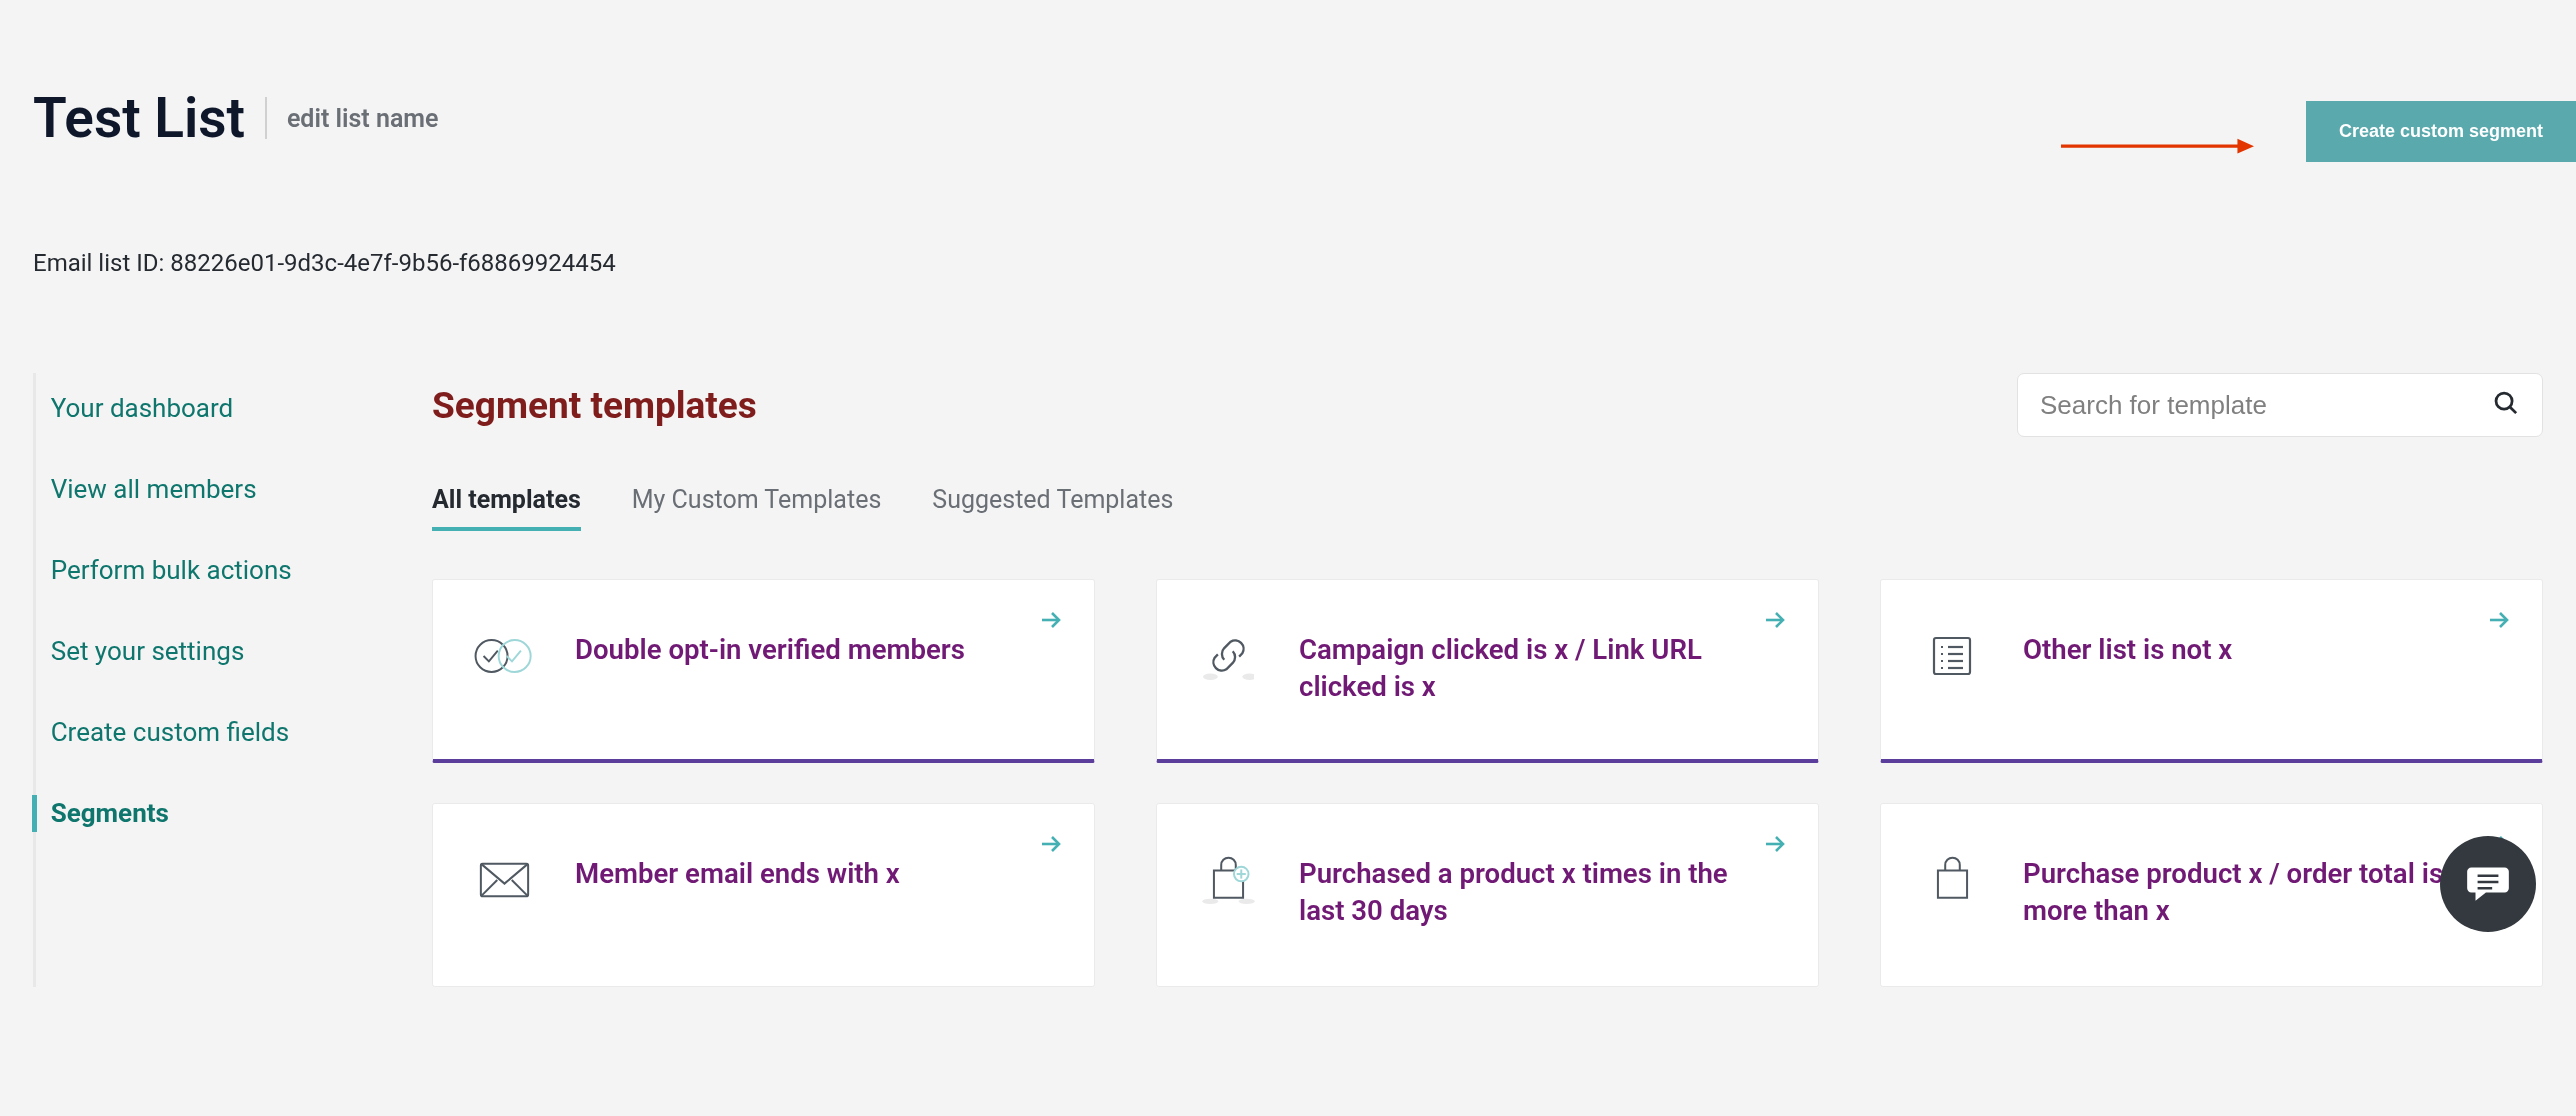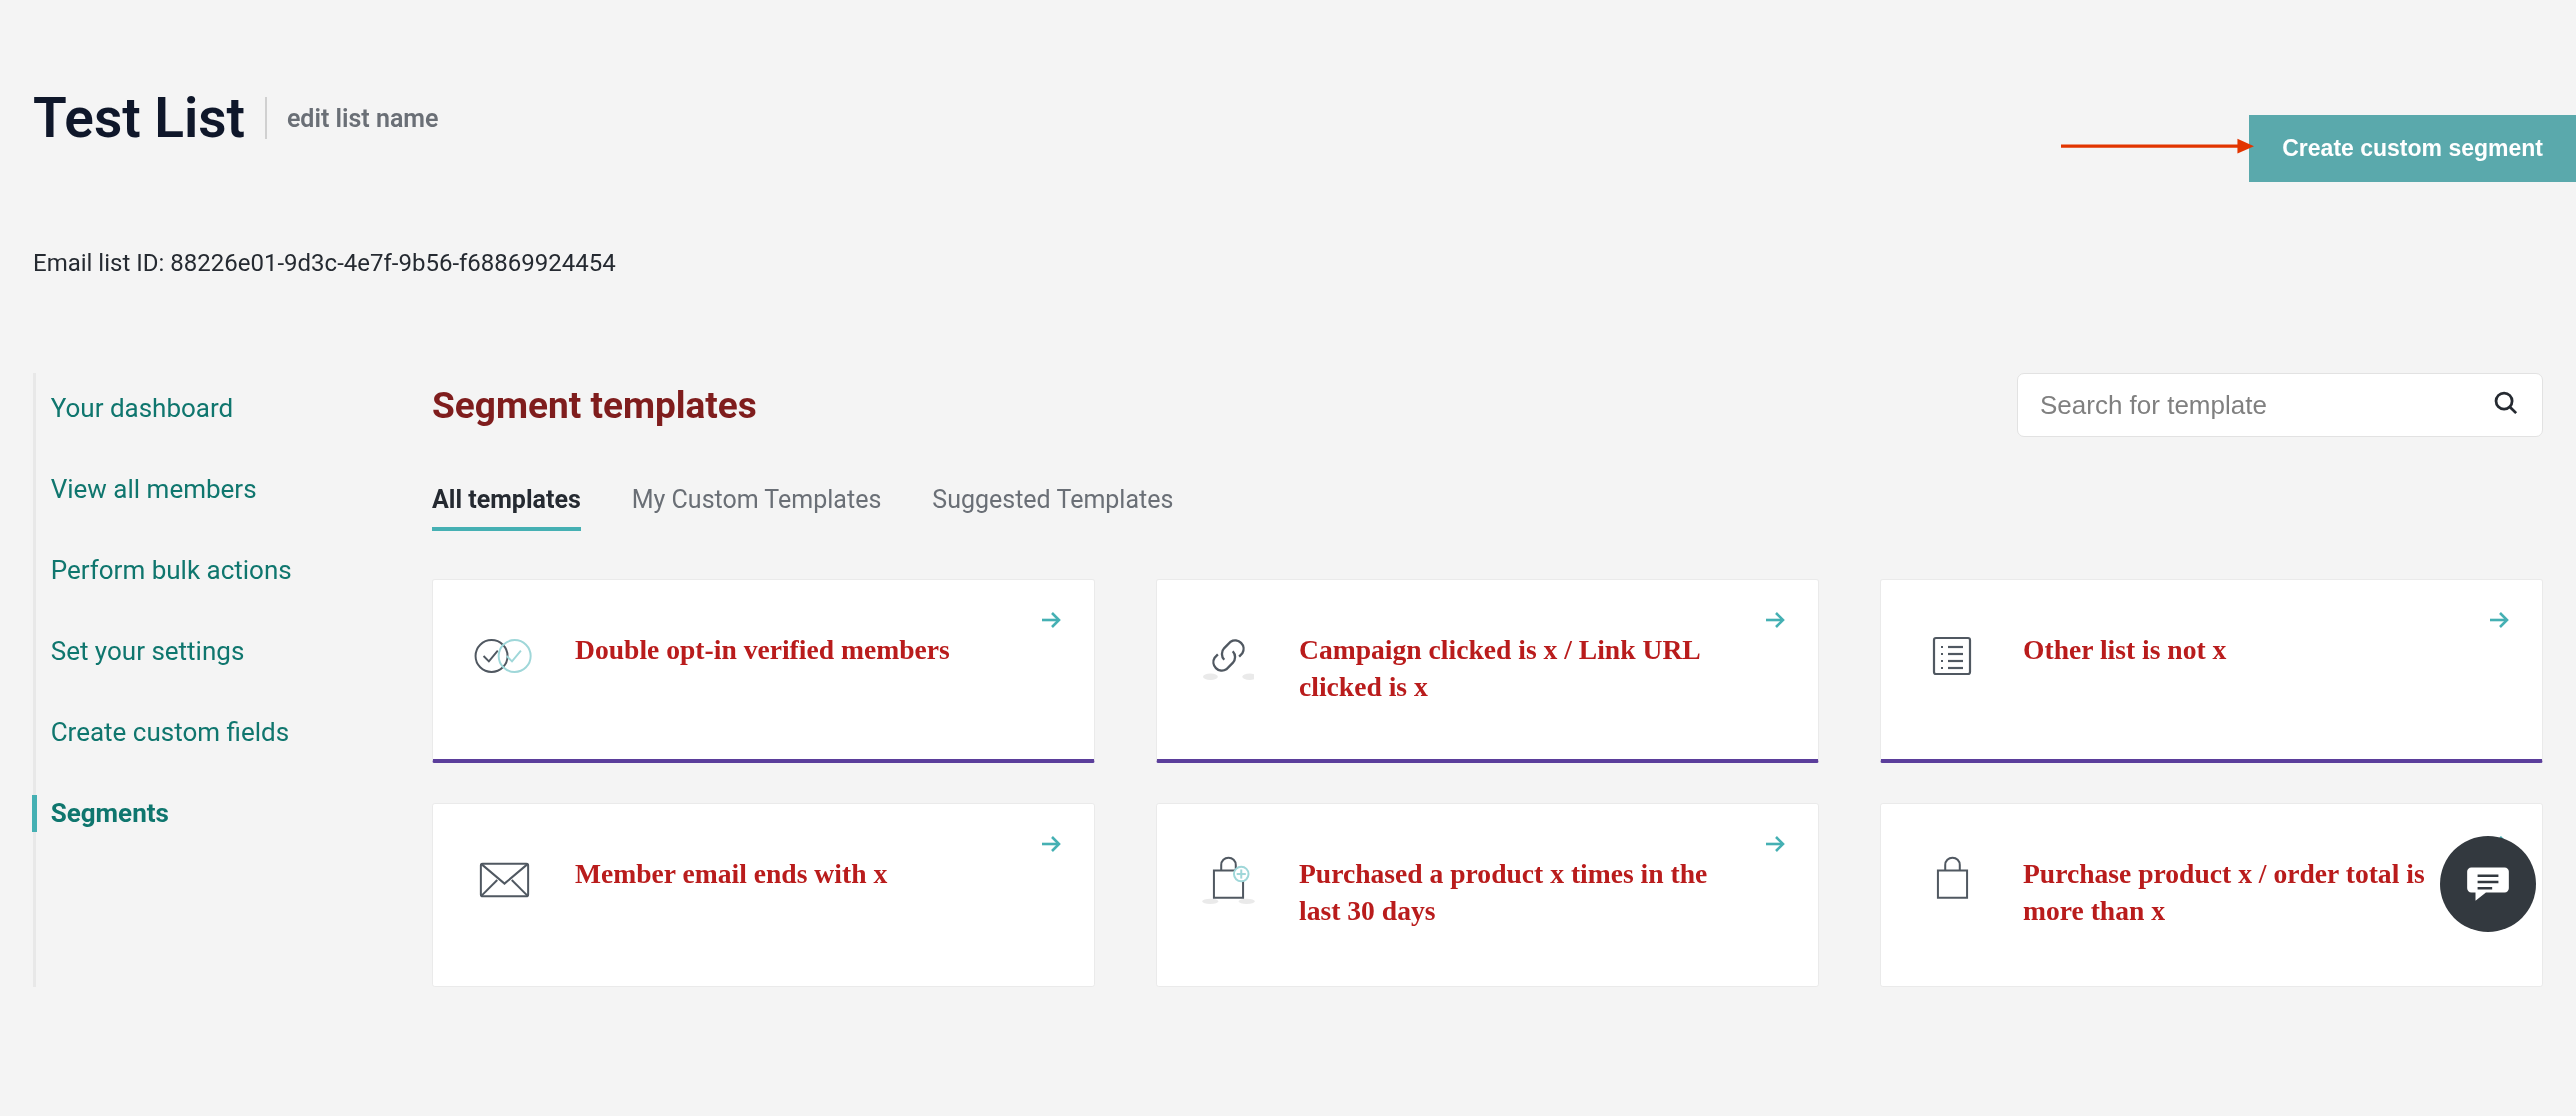--- a/index.html
+++ b/index.html
@@ -39,28 +39,28 @@
   }
   .edit-link {
     font-size: 25px;
     font-weight: 600;
     color: #6a6f76;
     cursor: pointer;
   }
   .create-btn {
     background: #5aa9ac;
     color: #fff;
-    font-size: 23px;
+    font-size: 18px;
     font-weight: 700;
     border: none;
     padding: 20px 33px;
     cursor: pointer;
     position: absolute;
     right: 0;
-    top: 115px;
+    top: 101px;
   }
   .arrow-annot {
     position: absolute;
     top: 137px;
     right: 322px;
     display: flex;
     align-items: center;
   }
   .arrow-annot svg { display:block; }
   .listid {
@@ -174,24 +174,23 @@
     height: 57px;
     flex-shrink: 0;
     display: flex;
     align-items: center;
     justify-content: center;
     margin-top: -3.7px;
   }
   .card .label {
     font-size: 27.6px;
     font-weight: 600;
-    color: #b91c1c;
+    color: #701a75;
     line-height: 1.35;
     padding-right: 37px;
-    font-family: Liberation Serif, serif;
   }
   .card .go-arrow {
     position: absolute;
     top: 27.6px;
     right: 31px;
     color: #45b0b3;
   }
   .chat-fab {
     position: fixed;
     bottom: 184px;

